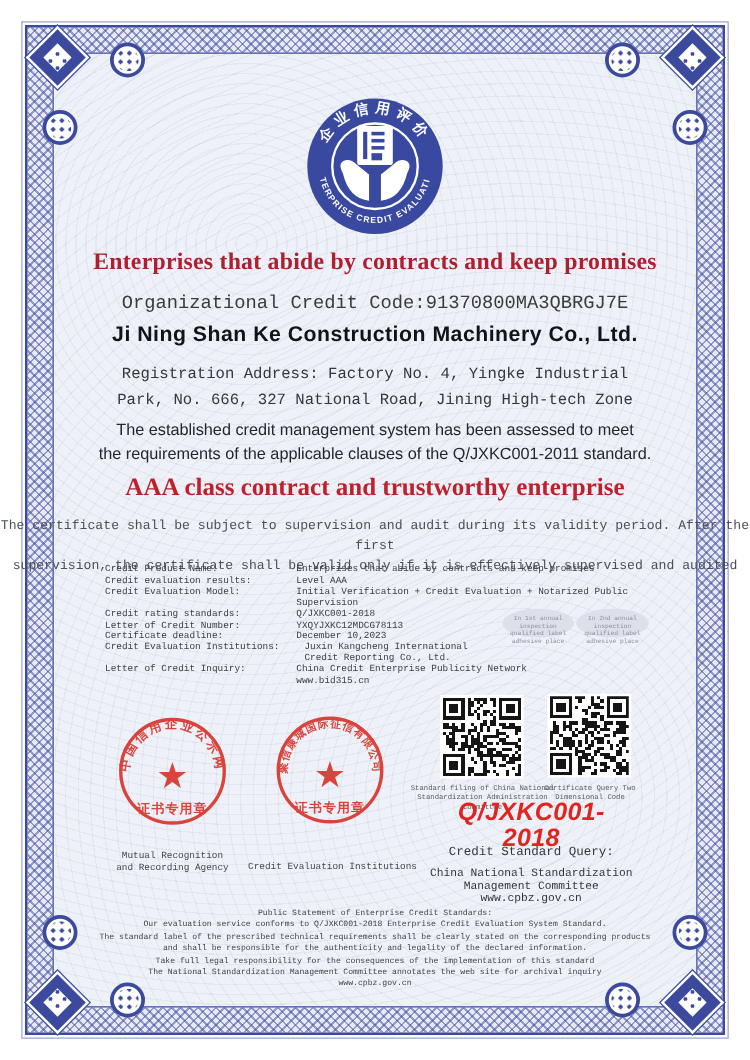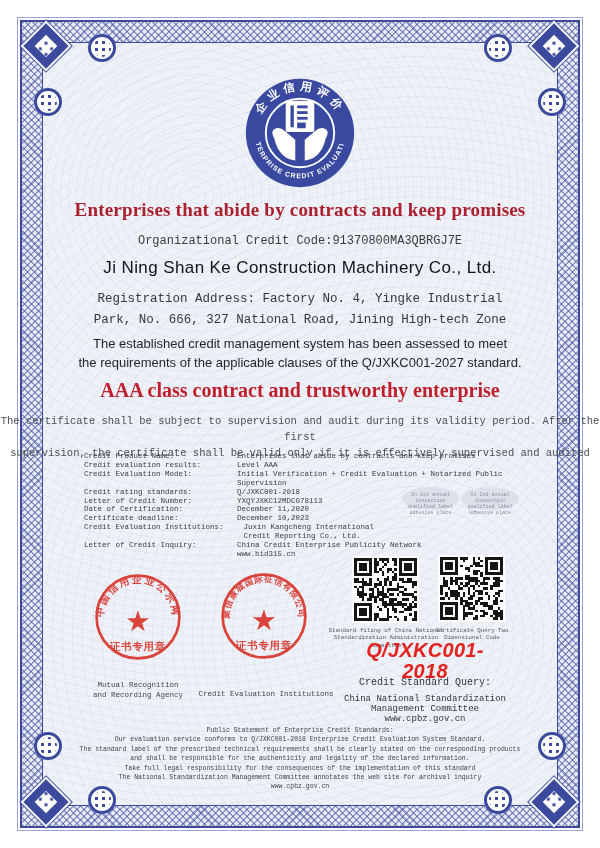--- a/index.html
+++ b/index.html
@@ -34,22 +34,22 @@
   .c-circle.v{top:74px;left:20px;}
 
   .content{position:absolute;inset:0;z-index:10;}
   .abs{position:absolute;}
   .ctr{left:0;right:0;text-align:center;}
   .mono{font-family:"Liberation Mono",monospace;}
   .serif{font-family:"Liberation Serif",serif;}
 
   .emblem{left:243px;top:76px;width:114px;height:114px;}
   .title{top:199px;font-size:19px;font-weight:bold;color:#ac2030;letter-spacing:.2px;}
-  .orgcode{top:234px;font-size:12px;color:#3b3b3b;}
-  .company{top:258px;font-size:17px;font-weight:normal;color:#101418;letter-spacing:.4px;}
+  .orgcode{top:234px;font-size:15px;color:#3b3b3b;}
+  .company{top:258px;font-size:17px;font-weight:bold;color:#101418;letter-spacing:.4px;}
   .address{top:289px;font-size:12.5px;color:#34373c;line-height:21px;}
   .assess{top:334px;font-size:13px;color:#23262e;line-height:19px;}
   .grade{top:379px;font-size:20px;font-weight:bold;color:#be202e;}
   .superv{top:413px;font-size:10.5px;color:#4a4f58;line-height:16px;text-align:center;}
 
   .details{left:84px;top:452px;right:48px;font-size:7.5px;line-height:8.9px;color:#3c4147;}
   .d-row{display:flex;gap:20px;}
   .d-label{min-width:133px;white-space:nowrap;}
   .d-line{display:block;}
   .d-line:empty{display:none;}
@@ -144,21 +144,21 @@
 
     <div class="abs ctr company">Ji Ning Shan Ke Construction Machinery Co., Ltd.</div>
 
     <div class="abs ctr mono address">
       <div>Registration Address: Factory No. 4, Yingke Industrial</div>
       <div>Park, No. 666, 327 National Road, Jining High-tech Zone</div>
     </div>
 
     <div class="abs ctr assess">
       <div>The established credit management system has been assessed to meet</div>
-      <div>the requirements of the applicable clauses of the Q/JXKC001-2027 standard.</div>
+      <div>the requirements of the applicable clauses of the Q/JXKC001-2011 standard.</div>
     </div>
 
     <div class="abs ctr serif grade">AAA class contract and trustworthy enterprise</div>
 
     <div class="abs ctr mono superv">
       <div>The certificate shall be subject to supervision and audit during its validity period. After the first</div>
       <div>supervision, the certificate shall be valid only if it is effectively supervised and audited</div>
     </div>
 
     <div class="abs mono details">
@@ -183,26 +183,20 @@
       <div class="d-row">
         <span class="d-label">Credit rating standards:</span>
         <span class="d-val">
             <span class="d-line">Q/JXKC001-2018</span>
           </span>
       </div>
       <div class="d-row">
         <span class="d-label">Letter of Credit Number:</span>
         <span class="d-val">
             <span class="d-line">YXQYJXKC12MDCG78113</span>
-          </span>
-      </div>
-      <div class="d-row">
-        <span class="d-label">Date of Certification:</span>
-        <span class="d-val">
-            <span class="d-line">December 11,2020</span>
           </span>
       </div>
       <div class="d-row">
         <span class="d-label">Certificate deadline:</span>
         <span class="d-val">
             <span class="d-line">December 10,2023</span>
           </span>
       </div>
       <div class="d-row">
         <span class="d-label">Credit Evaluation Institutions:</span>

